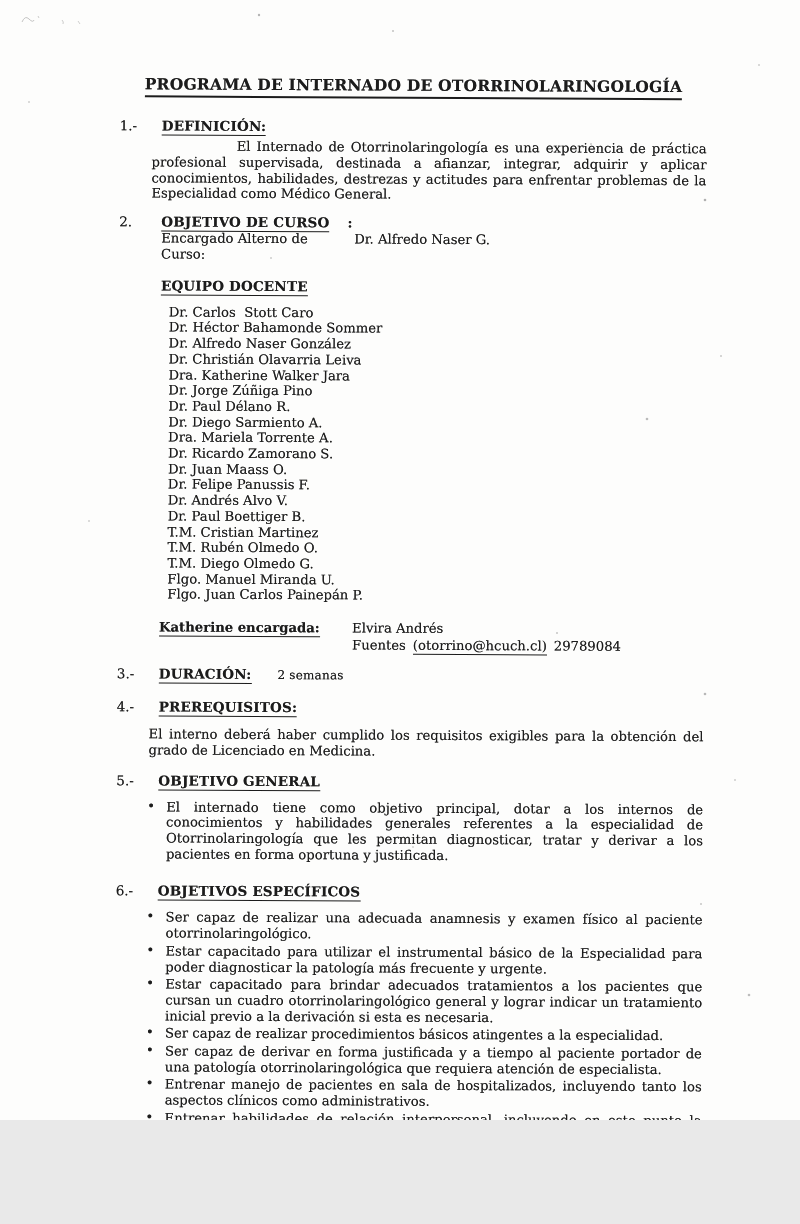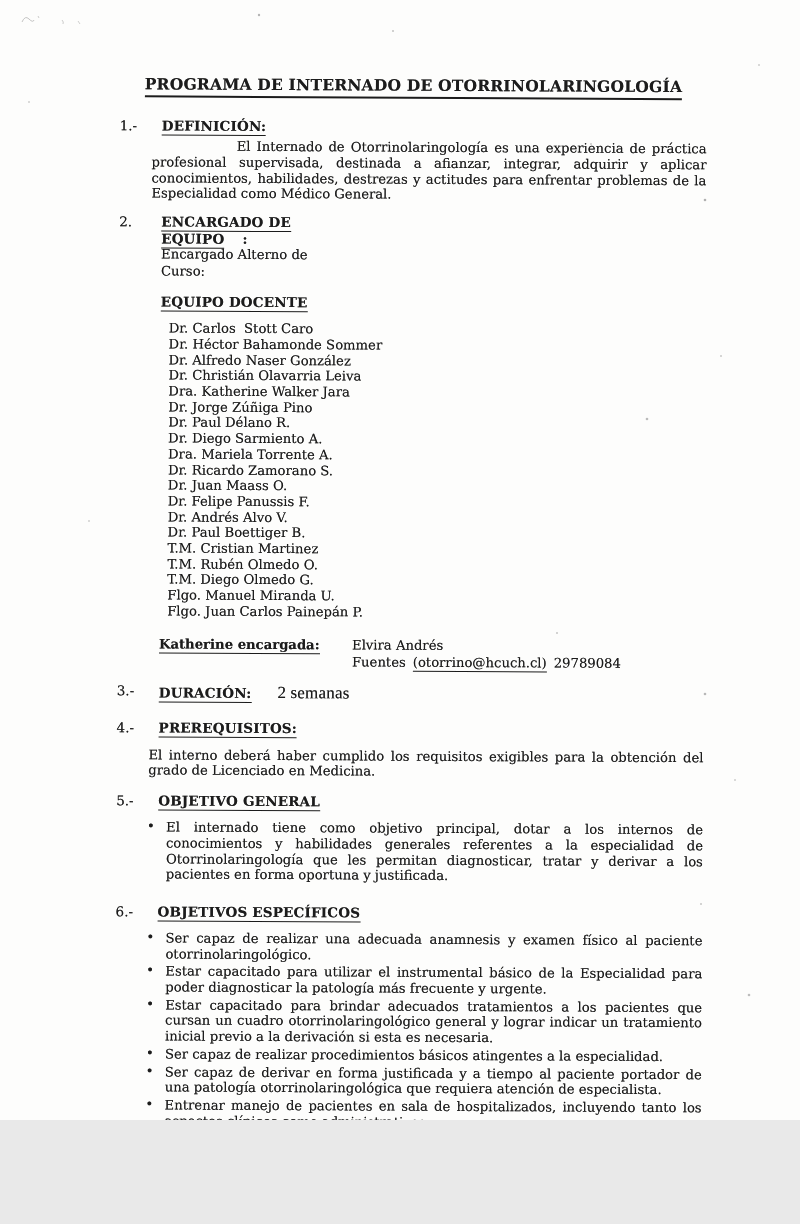--- a/index.html
+++ b/index.html
@@ -93,24 +93,25 @@
       <div class="sec-body">
         <div class="sec-heading"><span class="u b">DEFINICIÓN:</span></div>
         <p class="para indent">El Internado de Otorrinolaringología es una experiencia de práctica profesional supervisada, destinada a afianzar, integrar, adquirir y aplicar conocimientos, habilidades, destrezas y actitudes para enfrentar problemas de la Especialidad como Médico General.</p>
       </div>
     </div>
 
     <div class="sec sec-enc">
       <div class="sec-num">2.</div>
       <div class="sec-body">
         <div class="enc-row">
-          <div class="enc-label sec-heading"><span class="u b">ENCARGADO DE EQUIPO</span><span class="b enc-colon">:</span></div>
+          <div class="enc-label sec-heading"><span class="u b">OBJETIVO DE CURSO</span><span class="b enc-colon">:</span></div>
         </div>
         <div class="enc-row">
           <div class="enc-label">Encargado Alterno de Curso:</div>
+          <div>Dr. Alfredo Naser G.</div>
         </div>
 
         <div class="sec-heading equipo-heading"><span class="u b">EQUIPO DOCENTE</span></div>
 
         <div class="equipo-list">
             <div class="equipo-line">Dr. Carlos&nbsp; Stott Caro</div>
             <div class="equipo-line">Dr. Héctor Bahamonde Sommer</div>
             <div class="equipo-line">Dr. Alfredo Naser González</div>
             <div class="equipo-line">Dr. Christián Olavarria Leiva</div>
             <div class="equipo-line">Dra. Katherine Walker Jara</div>
@@ -133,21 +134,21 @@
         <div class="secretaria-row">
           <div class="secretaria-label"><span class="u b">Katherine encargada:</span></div>
           <div><span class="gap-r">Elvira Andrés Fuentes</span><span class="u gap-r">(otorrino@hcuch.cl)</span><span>29789084</span></div>
         </div>
       </div>
     </div>
 
     <div class="sec sec-dur">
       <div class="sec-num">3.-</div>
       <div class="sec-body">
-        <div class="sec-heading"><span class="u b">DURACIÓN:</span><span class="dur-val" style="font-weight:normal;font-size:17px;font-family:Liberation Serif, serif;">2 semanas</span></div>
+        <div class="sec-heading"><span class="u b">DURACIÓN:</span><span class="dur-val" style="font-weight:normal;font-size:12px;">2 semanas</span></div>
       </div>
     </div>
 
     <div class="sec sec-pre">
       <div class="sec-num">4.-</div>
       <div class="sec-body">
         <div class="sec-heading"><span class="u b">PREREQUISITOS:</span></div>
         <p class="para" style="margin-top:12px;">El interno deberá haber cumplido los requisitos exigibles para la obtención del grado de Licenciado en Medicina.</p>
       </div>
     </div>

